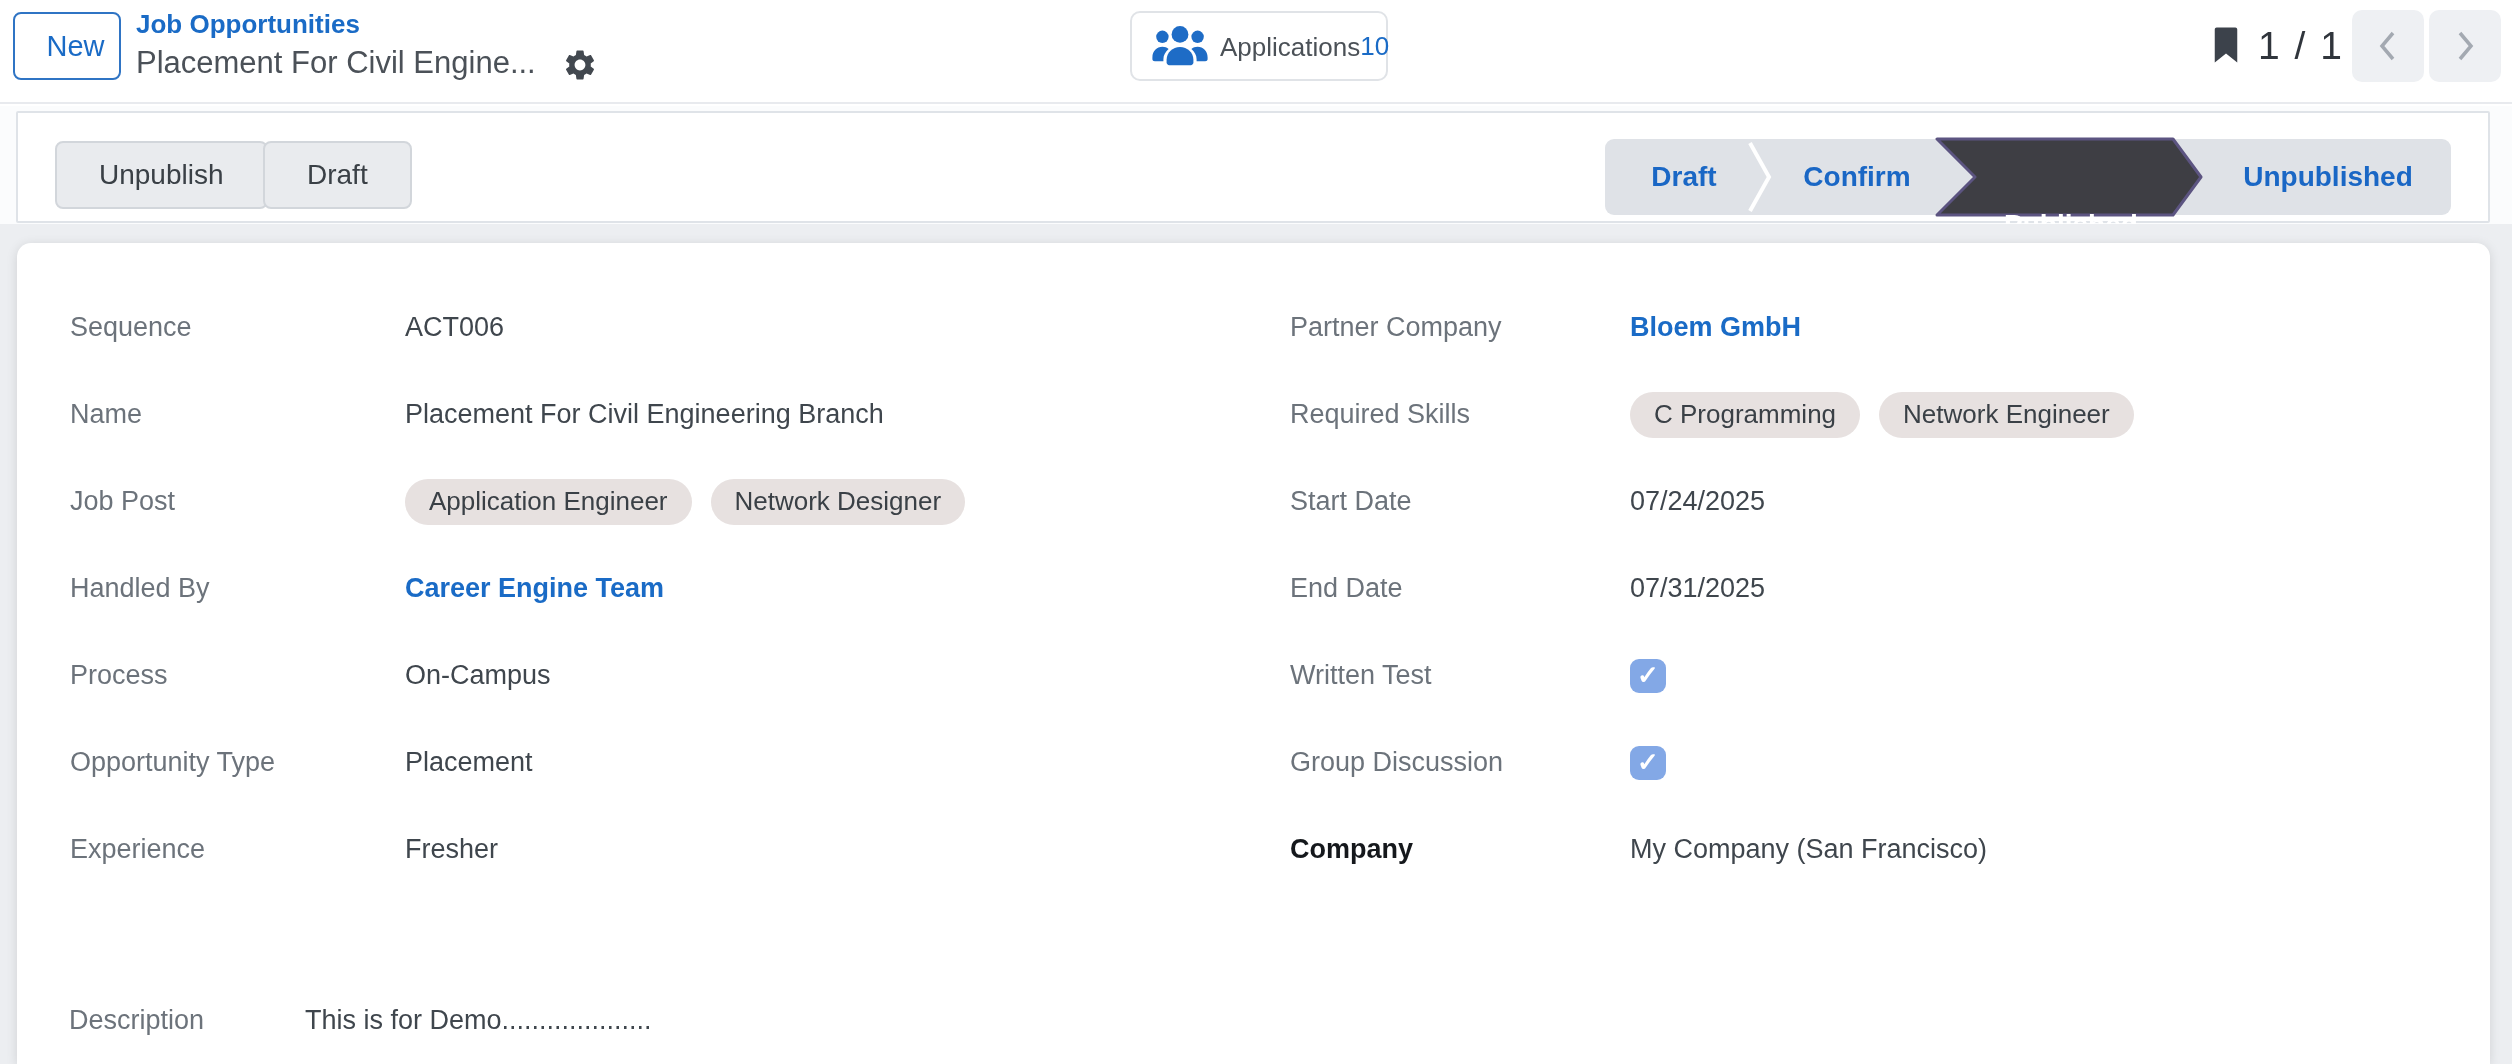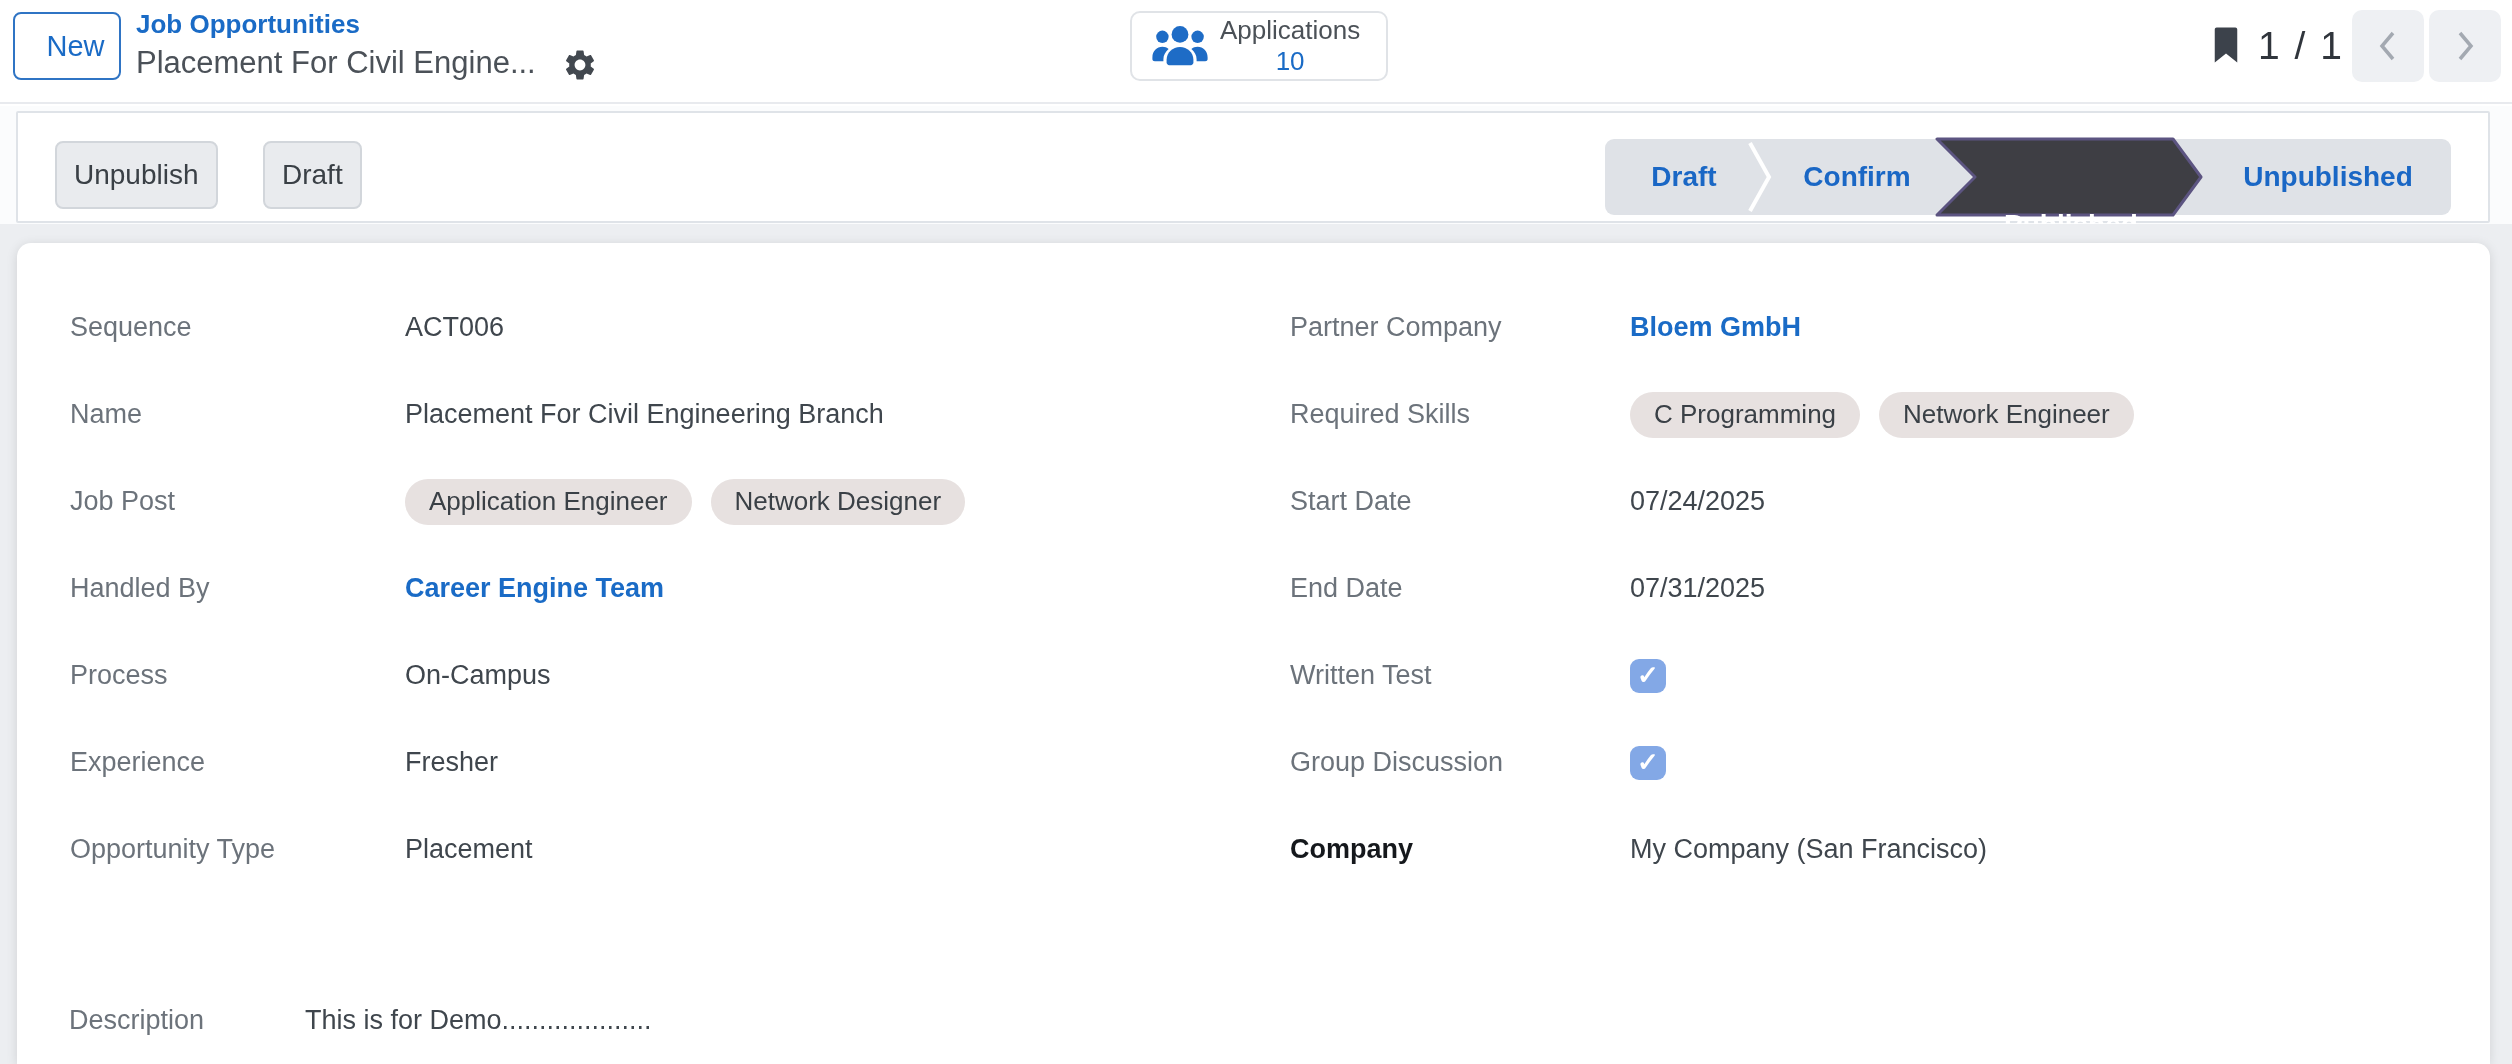--- a/index.html
+++ b/index.html
@@ -34,21 +34,21 @@
   .gear-wrap { margin-left: 26px; margin-top: 4px; width: 36px; height: 36px; cursor: pointer; }
   .gear-wrap svg { width: 36px; height: 36px; fill: #42484f; }
 
   .apps-btn {
     position: absolute; left: 1130px; top: 11px; width: 258px; height: 70px;
     background: #ffffff; border: 2px solid #e0e3e7; border-radius: 10px;
     display: flex; align-items: center; padding-left: 18px; cursor: pointer;
   }
   .apps-icon { width: 60px; height: 46px; flex: 0 0 auto; }
   .apps-icon svg { width: 60px; height: 46px; fill: #1e6cc6; }
-  .apps-text { margin-left: 10px; display: flex; flex-direction: column; align-items: center; }
+  .apps-text { margin-left: 10px; display: flex; flex-direction: row; align-items: flex-end; }
   .apps-label { font-size: 26px; color: #4b5157; line-height: 30px; }
   .apps-count { font-size: 26px; color: #1a6bc6; line-height: 32px; }
 
   .bookmark-wrap { position: absolute; left: 2211px; top: 26px; width: 30px; height: 38px; cursor: pointer; }
   .bookmark-wrap svg { width: 30px; height: 38px; fill: #3c424b; }
   .pager-text {
     position: absolute; left: 2258px; top: 26px; width: 86px; height: 40px;
     font-size: 39px; color: #30353c; display: flex; align-items: center; justify-content: center;
     letter-spacing: 2px;
   }
@@ -66,21 +66,21 @@
     position: absolute; left: 0; top: 106px; width: 2512px; height: 118px; background: #fbfcfd;
   }
   .statusbar-box {
     position: absolute; left: 16px; top: 5px; width: 2474px; height: 112px;
     background: #ffffff; border: 2px solid #dfe3e8; border-radius: 2px;
   }
   .sb-btn {
     position: absolute; top: 28px; height: 68px; border-radius: 8px;
     background: #e9ebee; border: 2px solid #d2d6db; color: #3a4046;
     font-size: 28px; display: flex; align-items: center; justify-content: center;
-    padding: 0 17px; cursor: pointer;
+    padding: 0 42px; cursor: pointer;
   }
   .sb-btn-unpublish { left: 37px; }
   .sb-btn-draft { left: 245px; }
 
   .pipeline {
     position: absolute; left: 1587px; top: 26px; width: 846px; height: 76px;
     background: #dfe2e7; border-radius: 9px;
   }
   .step {
     position: absolute; top: 0; height: 76px; display: flex; align-items: center; justify-content: center;
@@ -241,29 +241,29 @@
               <a class="v-link">Career Engine Team</a>
             </div>
           </div>
           <div class="field-row">
             <span class="f-label">Process</span>
             <div class="f-value">
               <span class="v-text">On-Campus</span>
             </div>
           </div>
           <div class="field-row">
+            <span class="f-label">Opportunity Type</span>
+            <div class="f-value">
+              <span class="v-text">Placement</span>
+            </div>
+          </div>
+          <div class="field-row">
             <span class="f-label">Experience</span>
             <div class="f-value">
               <span class="v-text">Fresher</span>
-            </div>
-          </div>
-          <div class="field-row">
-            <span class="f-label">Opportunity Type</span>
-            <div class="f-value">
-              <span class="v-text">Placement</span>
             </div>
           </div>
         </div>
       <div class="col col-right" id="col-right">
           <div class="field-row">
             <span class="f-label">Partner Company</span>
             <div class="f-value">
               <a class="v-link">Bloem GmbH</a>
             </div>
           </div>

